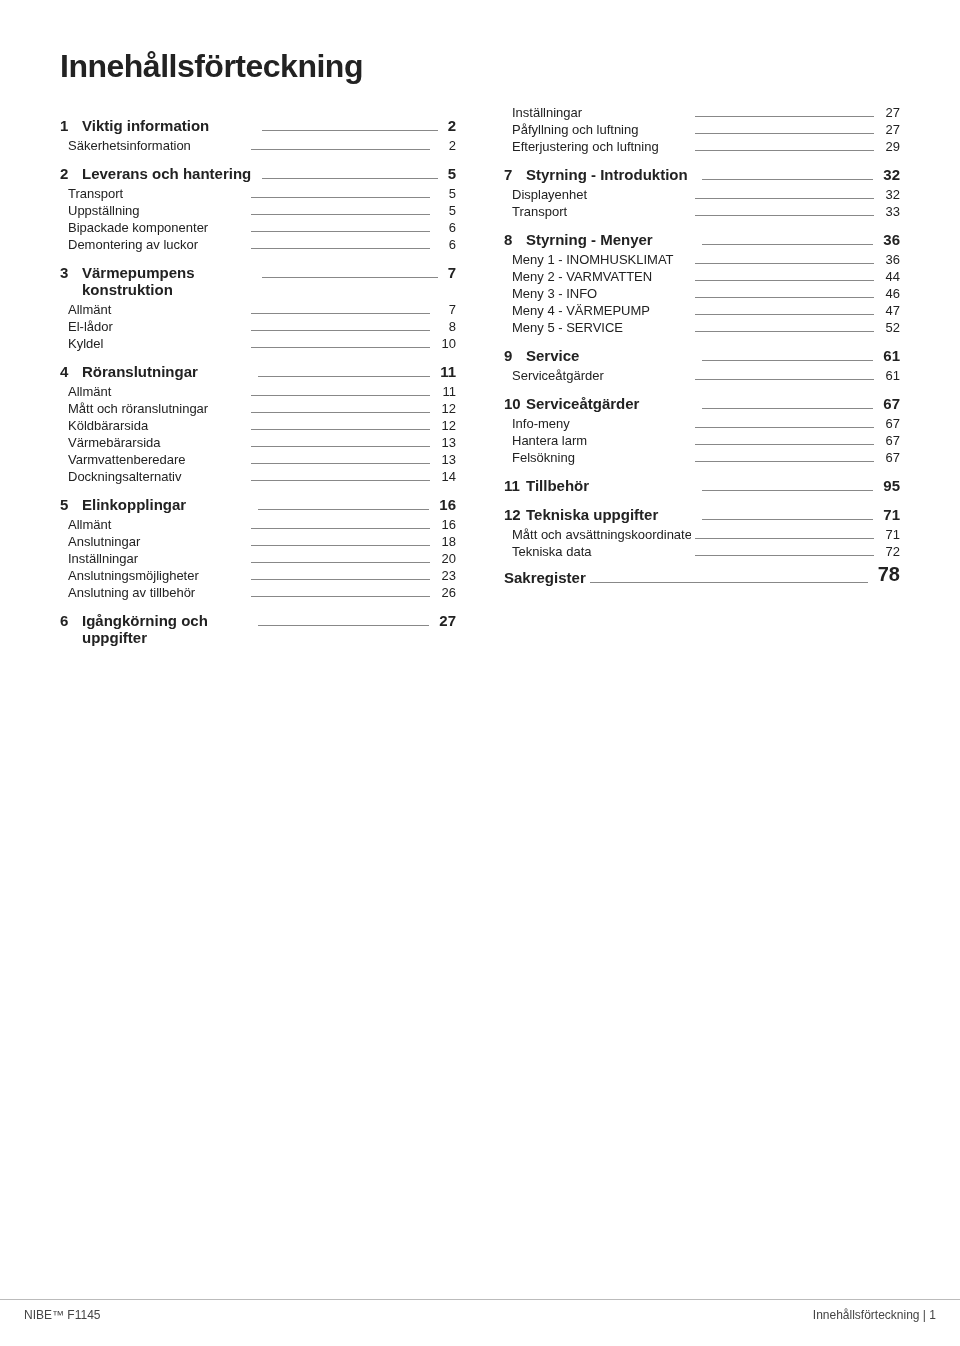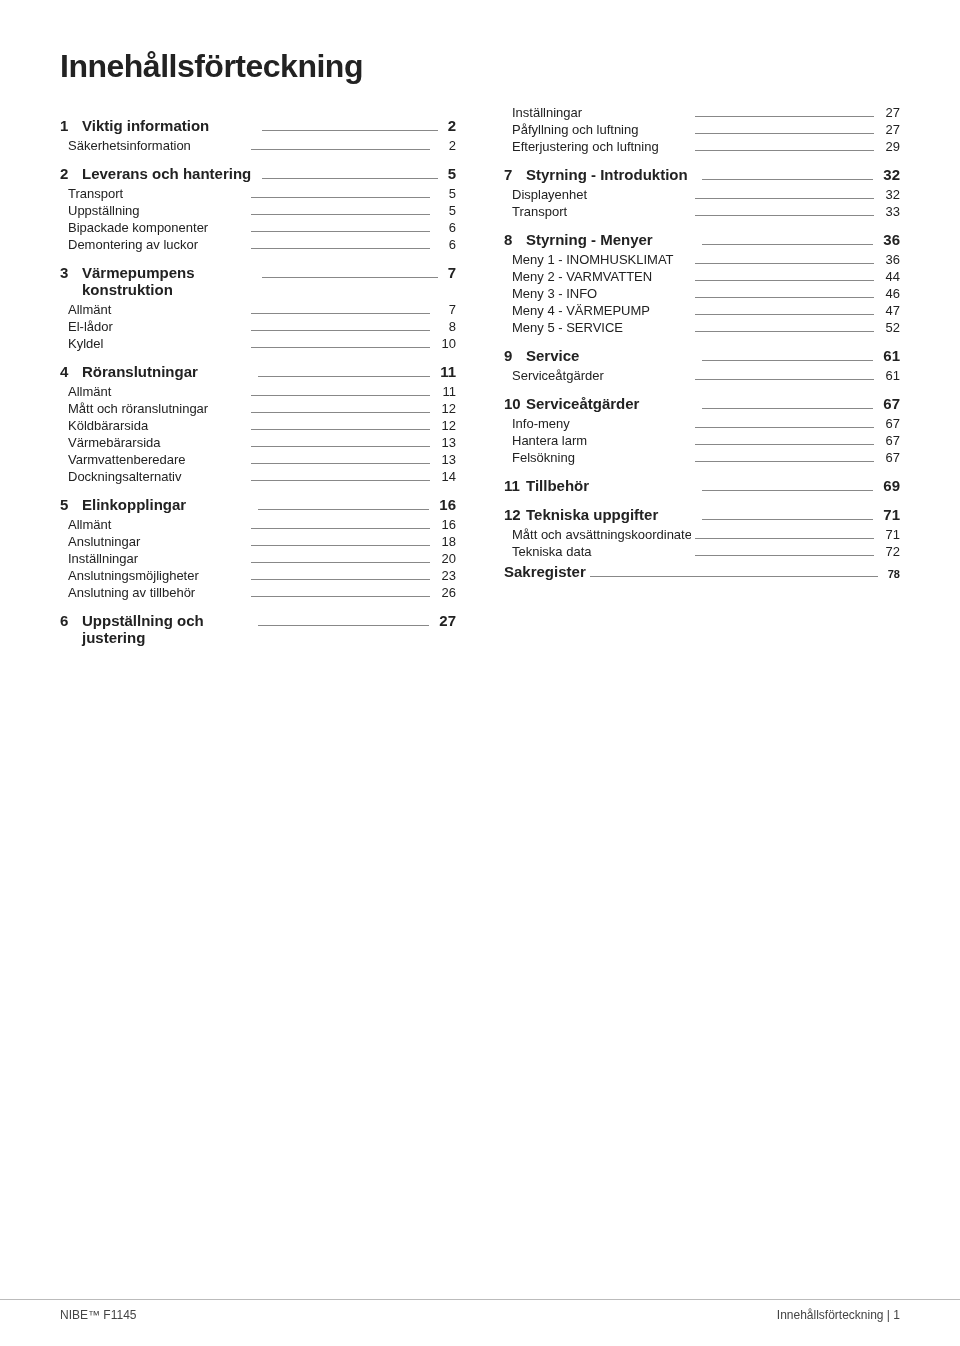--- a/index.html
+++ b/index.html
@@ -74,21 +74,21 @@
       text-align: right;
     }
 
     .footer {
       position: absolute;
       bottom: 24px;
       left: 0;
       right: 0;
       display: flex;
       justify-content: space-between;
-      padding: 0 60px;
+      padding: 0 24px;
       font-size: 12px;
       color: #444;
       border-top: 1px solid #bbb;
       padding-top: 8px;
     }
 
     .chapter-row {
       display: flex;
       align-items: baseline;
       margin-bottom: 4px;
@@ -100,21 +100,21 @@
       align-items: flex-end;
       margin-top: 4px;
     }
 
     .sakregister-title {
       font-size: 15px;
       font-weight: 700;
     }
 
     .sakregister-page {
-      font-size: 11px;
+      font-size: 20px;
       font-weight: 700;
       margin-left: 6px;
     }
   </style>
 </head>
 <body>
 
 <h1 class="main-title">Innehållsförteckning</h1>
 
 <div class="toc-container">
@@ -240,21 +240,21 @@
         <span class="toc-dots"></span>
         <span class="toc-page">23</span>
       </div>
       <div class="toc-row">
         <span class="toc-row-label">Anslutning av tillbehör</span>
         <span class="toc-dots"></span>
         <span class="toc-page">26</span>
       </div>
       <div class="chapter-row">
         <span class="toc-chapter-number">6</span>
-        <span class="toc-chapter-title">Uppställning och justering</span>
+        <span class="toc-chapter-title">Igångkörning och uppgifter</span>
         <span class="toc-dots"></span>
         <span class="toc-chapter-page">27</span>
       </div>
     </div>
 
   <div id="right-col">
       <div class="toc-row">
         <span class="toc-row-label">Inställningar</span>
         <span class="toc-dots"></span>
         <span class="toc-page">27</span>
@@ -345,21 +345,21 @@
       </div>
       <div class="toc-row">
         <span class="toc-row-label">Felsökning</span>
         <span class="toc-dots"></span>
         <span class="toc-page">67</span>
       </div>
       <div class="chapter-row">
         <span class="toc-chapter-number">11</span>
         <span class="toc-chapter-title">Tillbehör</span>
         <span class="toc-dots"></span>
-        <span class="toc-chapter-page">69</span>
+        <span class="toc-chapter-page">95</span>
       </div>
       <div class="chapter-row">
         <span class="toc-chapter-number">12</span>
         <span class="toc-chapter-title">Tekniska uppgifter</span>
         <span class="toc-dots"></span>
         <span class="toc-chapter-page">71</span>
       </div>
       <div class="toc-row">
         <span class="toc-row-label">Mått och avsättningskoordinater</span>
         <span class="toc-dots"></span>

